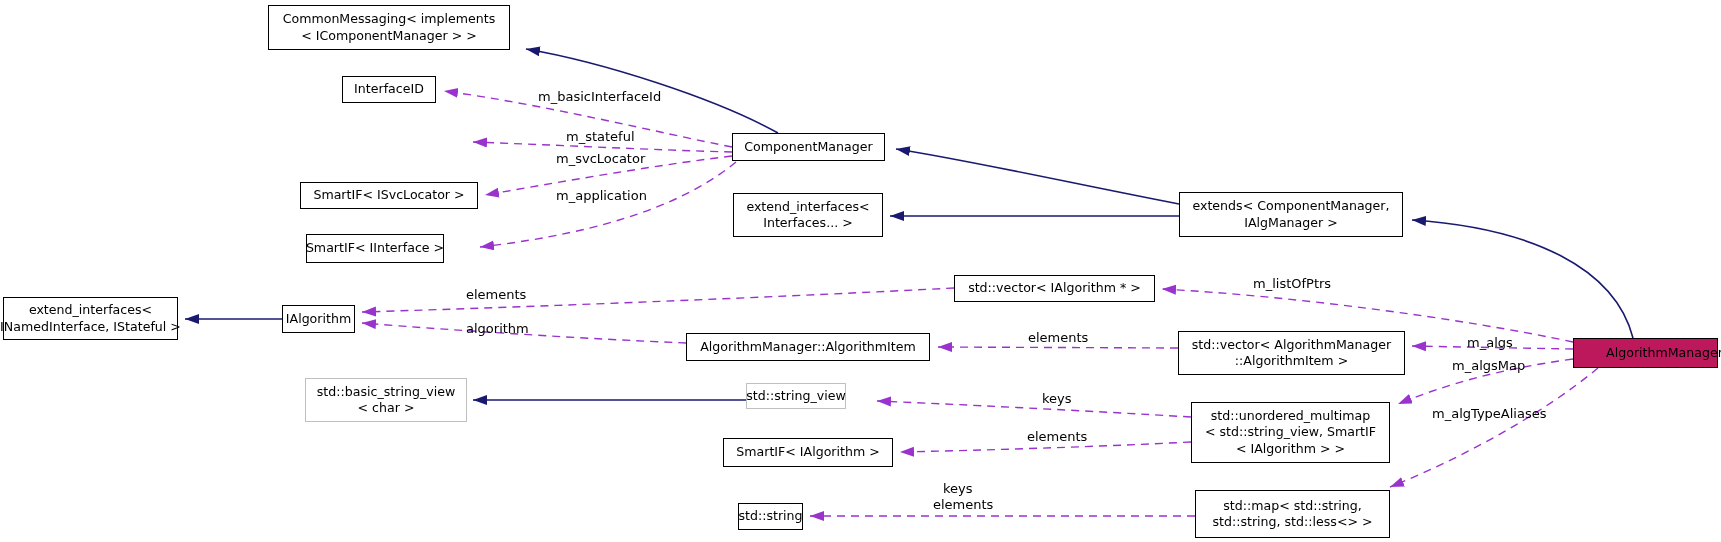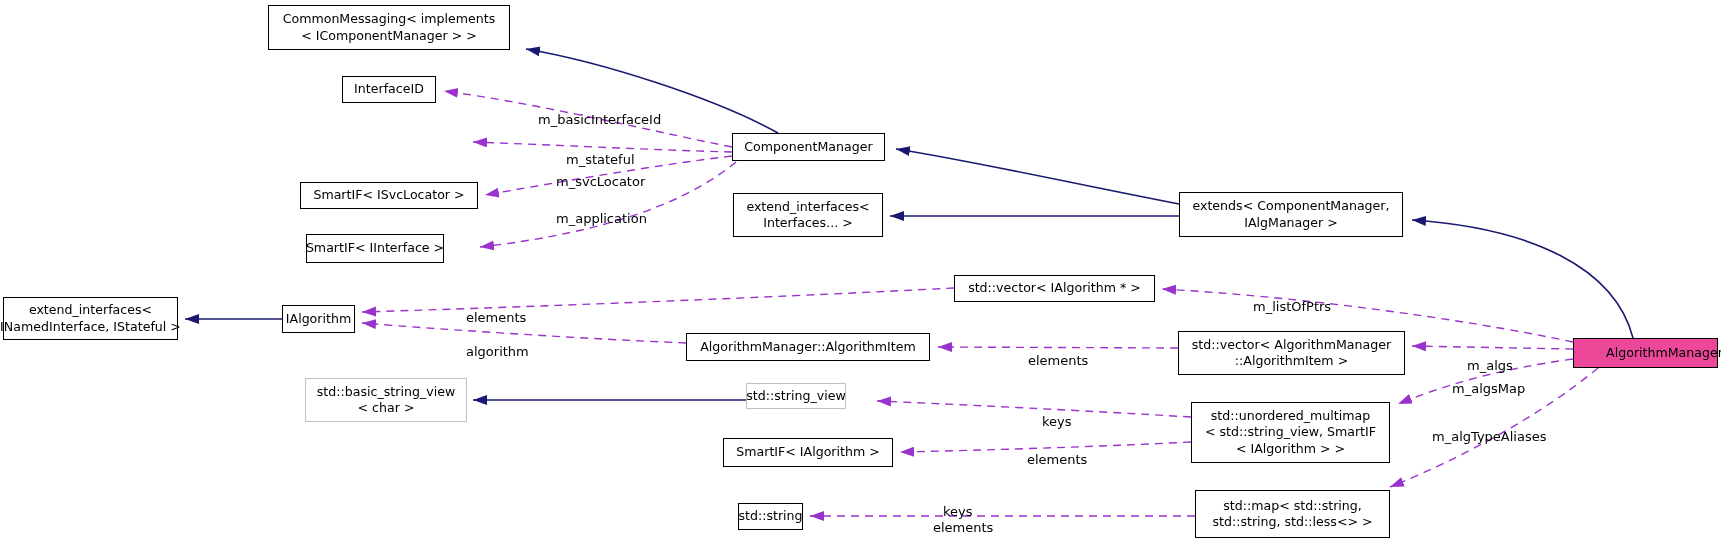--- a/index.html
+++ b/index.html
@@ -22,28 +22,27 @@
     justify-content:center;
     text-align:right;
     font-size:12.6px;
     line-height:1.3;
     color:#000000;
     cursor:pointer;
     z-index:2;
   }
   .node .ln{white-space:nowrap;display:block;}
   .node.ext{border-color:#c0c0c0;}
-  .node.hl{background:#ec4899;border-width:1.6px;padding-left:38px;}
+  .node.hl{background:#be185d;border-width:1.6px;padding-left:38px;}
   .elabel{
     position:absolute;
     font-size:13px;
     color:#000000;
     white-space:nowrap;
     z-index:3;
-    margin-top:23px;
   }
 </style>
 </head>
 <body>
 
 <div class="canvas">
 
   <svg class="edges" width="1721" height="542" viewBox="0 0 1721 542" xmlns="http://www.w3.org/2000/svg">
     <defs>
       <marker id="arrNavy" markerUnits="userSpaceOnUse" markerWidth="15" markerHeight="11" refX="14" refY="5" orient="auto">

